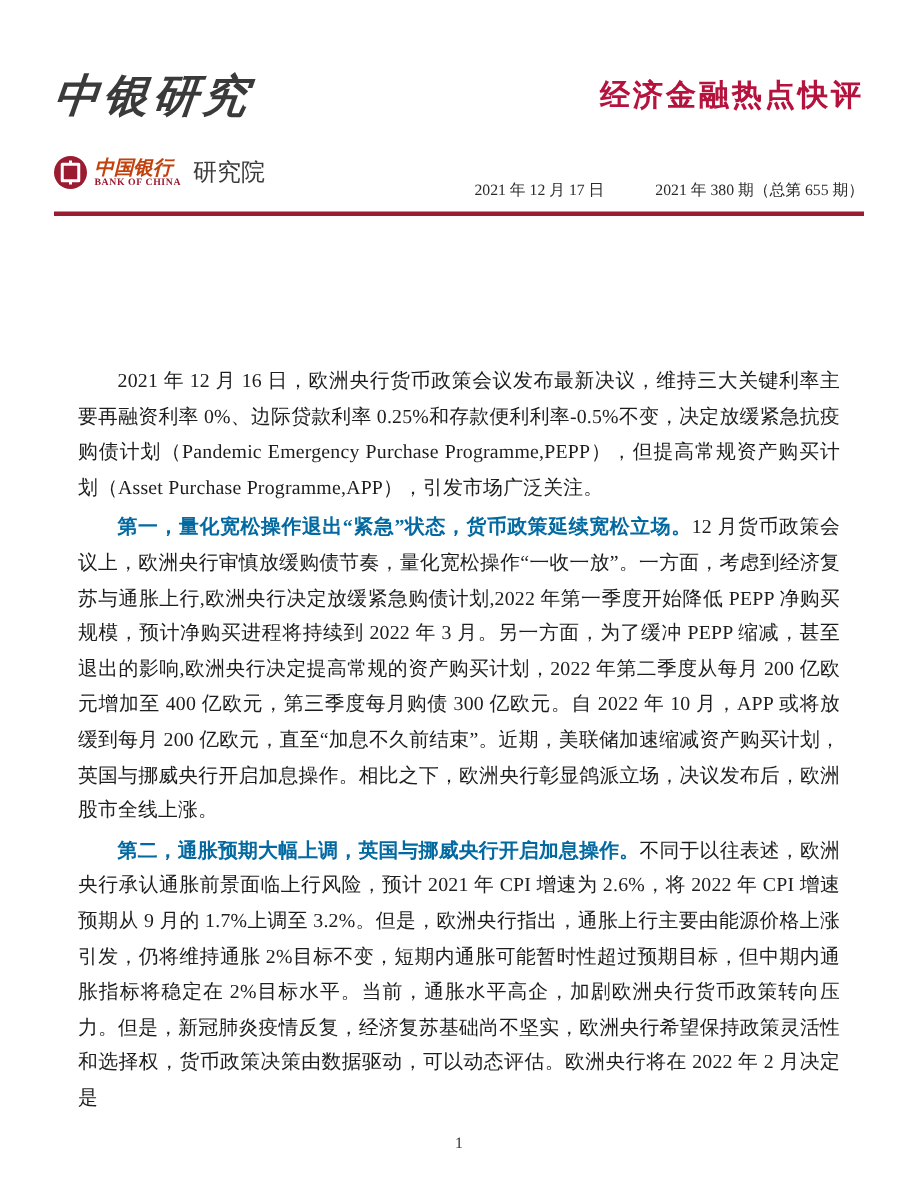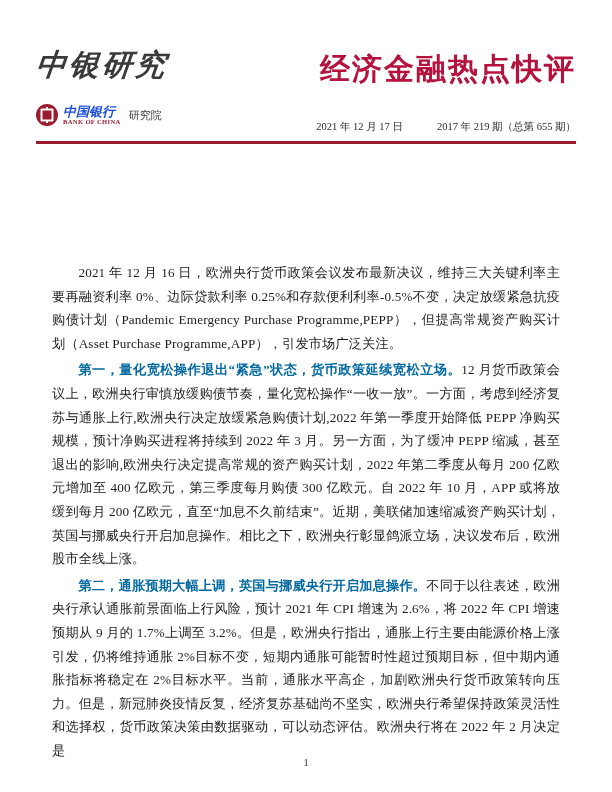--- a/index.html
+++ b/index.html
@@ -93,42 +93,42 @@
   .boc-names {
     display: flex;
     flex-direction: column;
     justify-content: center;
     margin-right: 8px;
   }
   .boc-cn {
     font-size: 13px;
     font-weight: bold;
     font-style: italic;
-    color: #1d4ed8;
+    color: #c2410c;
     line-height: 1.05;
     letter-spacing: 0px;
   }
   .boc-en {
     font-size: 6.5px;
     font-weight: bold;
     color: #9b1b30;
     letter-spacing: 0.4px;
     line-height: 1.1;
   }
   .boc-inst {
-    font-size: 11px;
+    font-size: 16px;
     color: #3a3a3a;
     font-family: Liberation Sans, sans-serif;
   }
 
   .masthead-title {
     position: absolute;
     right: 36px;
     top: 54px;
-    font-size: 30px;
+    font-size: 20px;
     font-weight: bold;
     color: #b5123e;
     letter-spacing: 2px;
     line-height: 1;
     font-family: "Liberation Sans", "DejaVu Sans", sans-serif;
     white-space: nowrap;
   }
 
   .issue-line {
     position: absolute;
@@ -163,21 +163,21 @@
     font-weight: bold;
     color: #2b2b2b;
     letter-spacing: 1px;
     font-family: "Liberation Sans", "DejaVu Sans", sans-serif;
   }
 
   
   .body-text {
     position: absolute;
     left: 52px;
-    top: 261px;
+    top: 242px;
     width: 508px;
   }
 
   .para {
     font-size: 13.2px;
     line-height: 23.6px;
     text-align: justify;
     text-justify: inter-ideograph;
     margin: 0 0 3px 0;
     text-indent: 2em;
@@ -216,21 +216,21 @@
           <div class="boc-en">BANK OF CHINA</div>
         </div>
         <div class="boc-inst">研究院</div>
       </div>
     </div>
 
     <div class="masthead-title">经济金融热点快评</div>
 
     <div class="issue-line">
       <span class="issue-date">2021 年 12 月 17 日</span>
-      <span class="issue-number">2017 年 219 期（总第 655 期）</span>
+      <span class="issue-number">2021 年 380 期（总第 655 期）</span>
     </div>
 
     <div class="rule"></div>
   </div>
 
 
   <div class="body-text">
     <p class="para">
       <span>2021 年 12 月 16 日，欧洲央行货币政策会议发布最新决议，维持三大关键利率主要再融资利率 0%、边际贷款利率 0.25%和存款便利利率-0.5%不变，决定放缓紧急抗疫购债计划（Pandemic Emergency Purchase Programme,PEPP），但提高常规资产购买计划（Asset Purchase Programme,APP），引发市场广泛关注。</span>
     </p>

